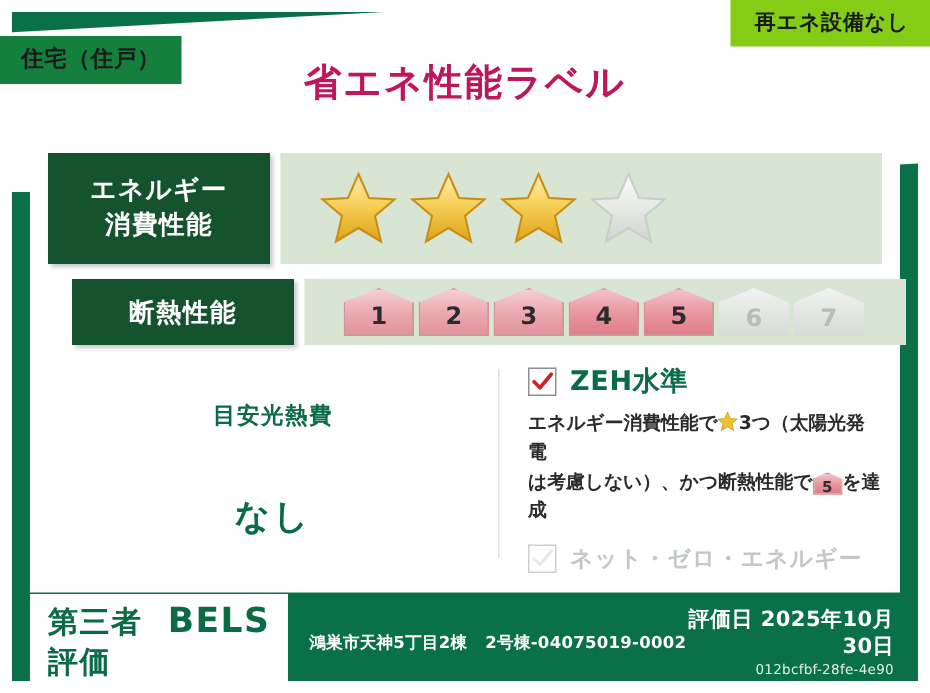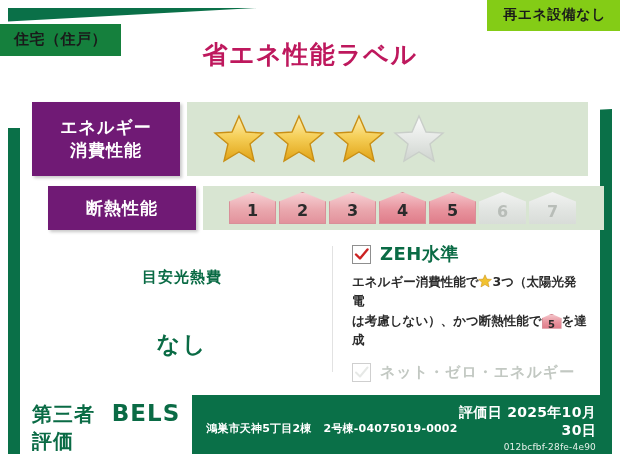--- a/index.html
+++ b/index.html
@@ -121,21 +121,21 @@
     left: 12px;
     display: flex;
     align-items: stretch;
     width: 556px;
   }
   .row-energy { top: 10px;  height: 74px; }
   .row-insul  { top: 94px;  height: 44px; margin-left: 16px; }
 
   .row-label {
     width: 148px;
-    background: #701a75;
+    background: #14532d;
     display: flex;
     flex-direction: column;
     align-items: center;
     justify-content: center;
     color: #ffffff;
     font-weight: 700;
     letter-spacing: 1px;
     box-shadow: 2px 2px 3px rgba(0,0,0,.22);
   }
   .row-energy .row-label { font-size: 17px; line-height: 1.35; }

